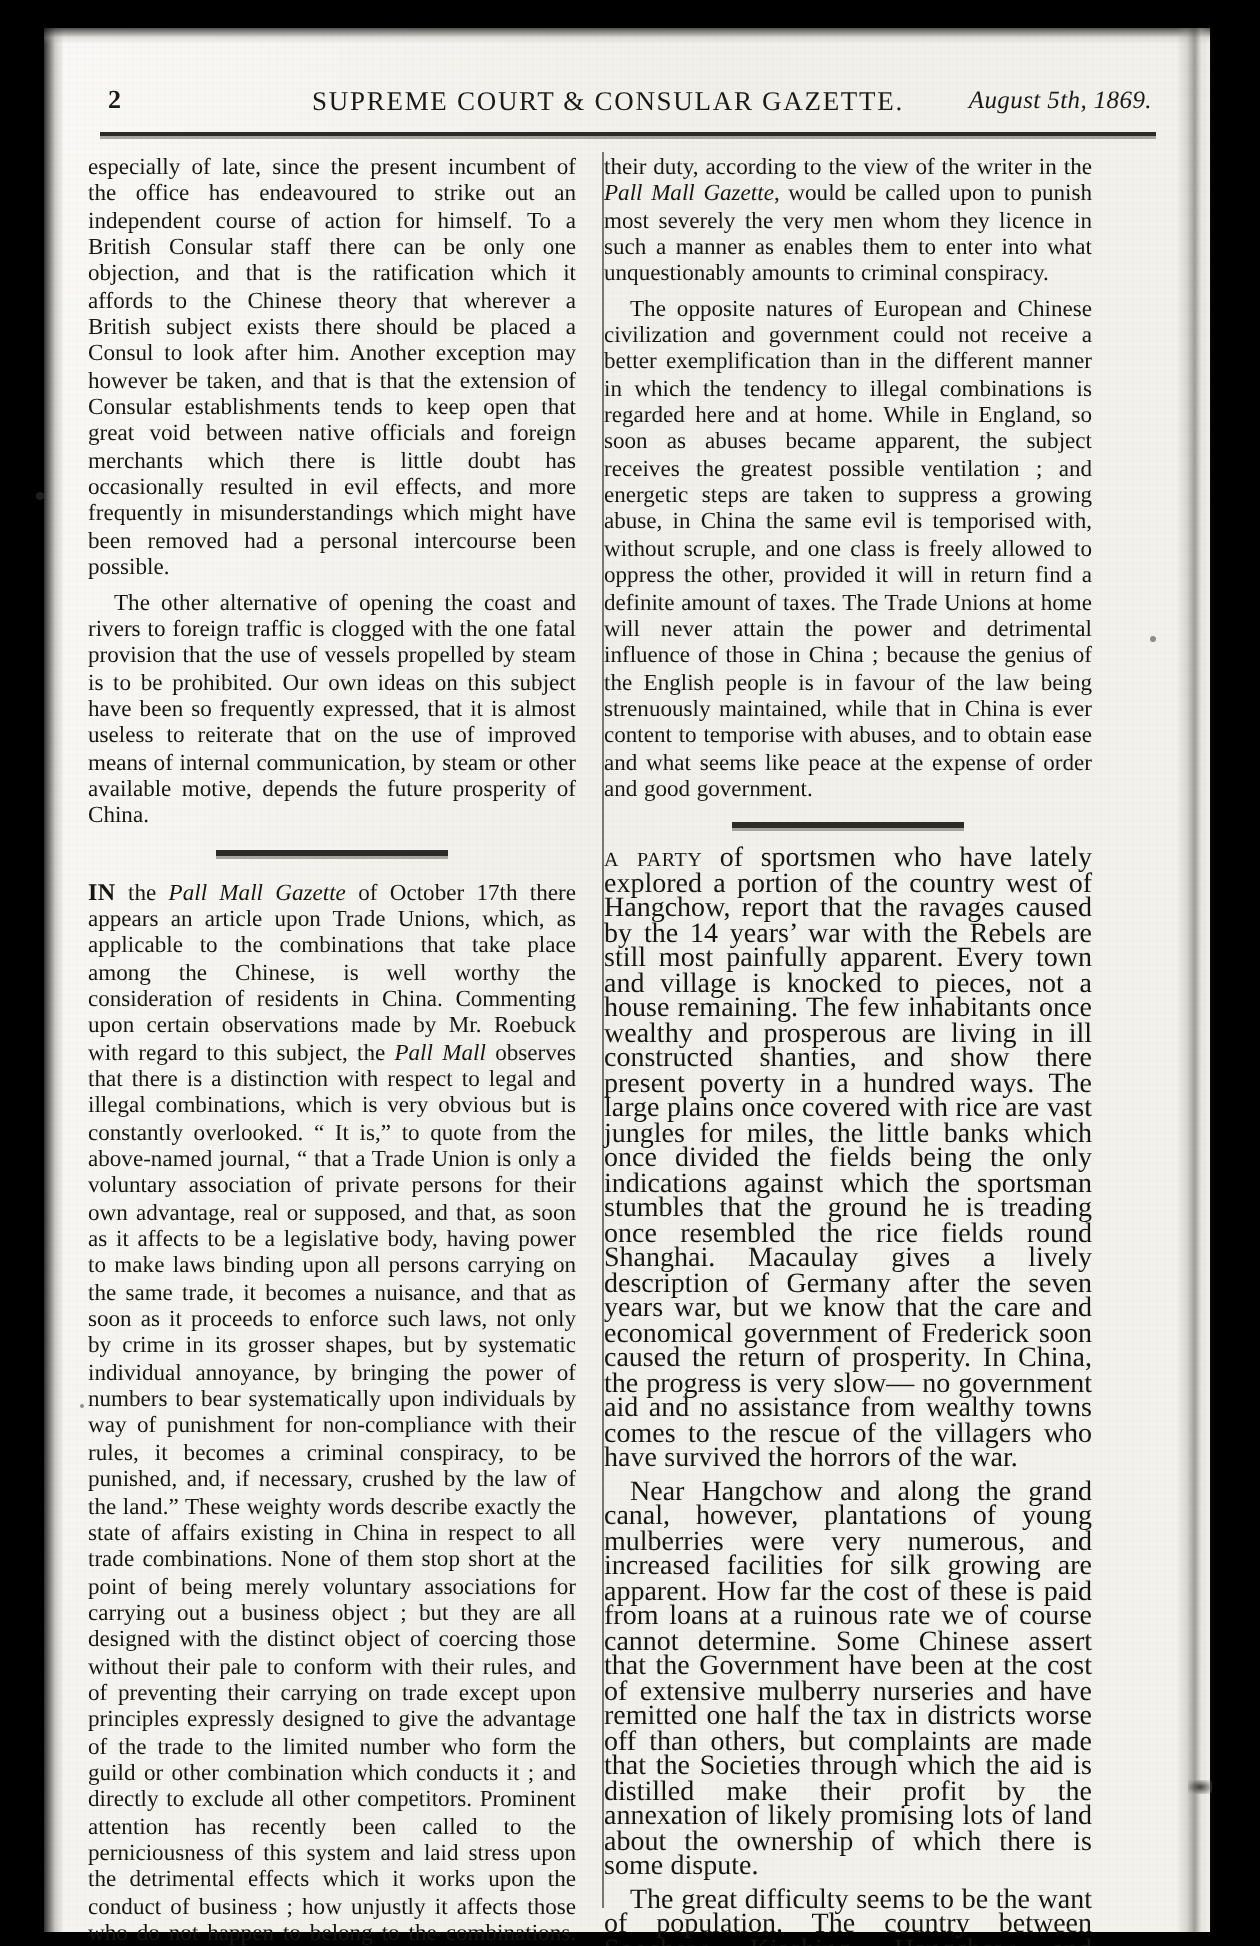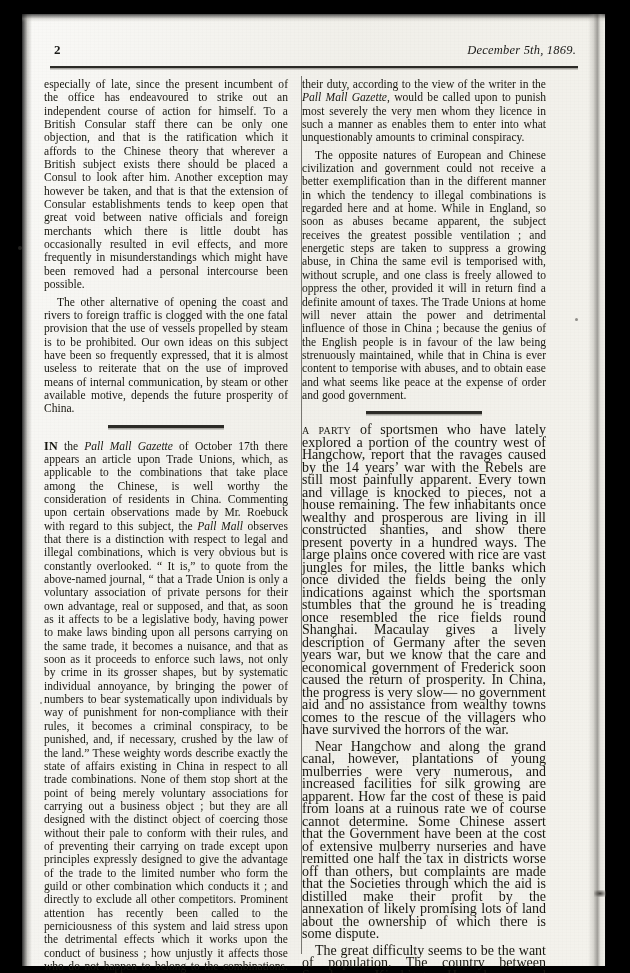--- a/index.html
+++ b/index.html
@@ -194,21 +194,22 @@
   <div class="edge-left"></div>
   <div class="edge-top"></div>
   <div class="fold"></div>
   <div class="fold-mark"></div>
   <div class="speck" style="left:18px; top:246px; width:4px; height:4px;"></div>
   <div class="speck" style="left:575px; top:318px; width:3px; height:3px;"></div>
   <div class="speck" style="left:40px; top:702px; width:2px; height:2px;"></div>
 
   <div class="masthead">
     <div class="folio">2</div>
-    <div class="issue-date">December 5th, 1869.</div>
+    <div class="gazette-title">SUPREME COURT &amp; CONSULAR GAZETTE.</div>
+    <div class="issue-date">August 5th, 1869.</div>
   </div>
   <div class="head-rule"></div>
 
   <div class="col-rule"></div>
 
   <div class="col col-left">
 
     <p class="no-indent">especially of late, since the present incumbent of the office has endeavoured to strike out an independent course of action for himself. To a British Consular staff there can be only one objection, and that is the ratification which it affords to the Chinese theory that wherever a British subject exists there should be placed a Consul to look after him. Another exception may however be taken, and that is that the extension of Consular establishments tends to keep open that great void between native officials and foreign merchants which there is little doubt has occasionally resulted in evil effects, and more frequently in misunderstandings which might have been removed had a personal intercourse been possible.</p>
     <p>The other alternative of opening the coast and rivers to foreign traffic is clogged with the one fatal provision that the use of vessels propelled by steam is to be prohibited. Our own ideas on this subject have been so frequently expressed, that it is almost useless to reiterate that on the use of improved means of internal communication, by steam or other available motive, depends the future prosperity of China.</p>
 

